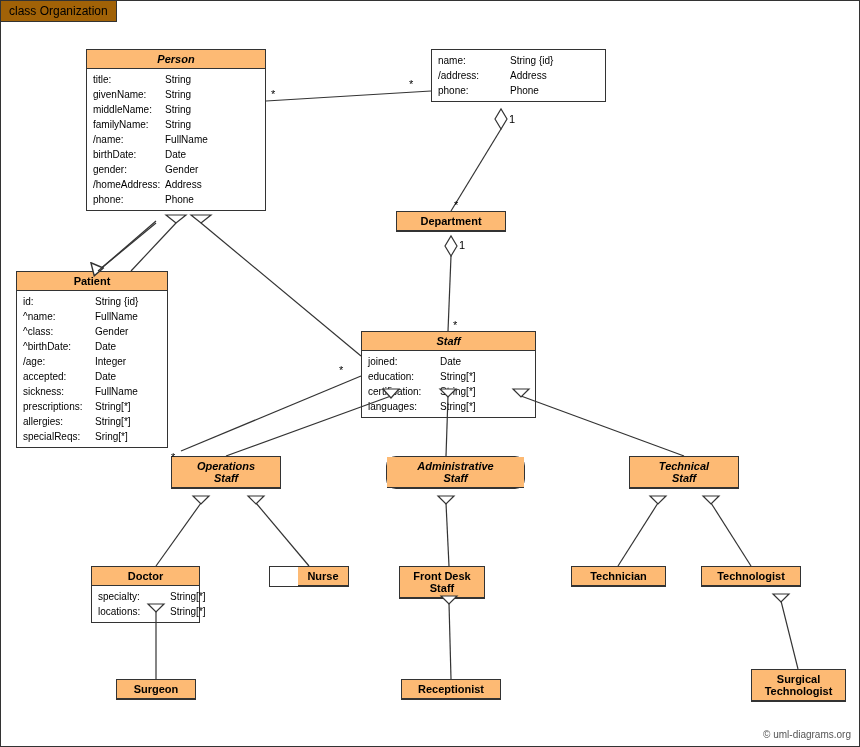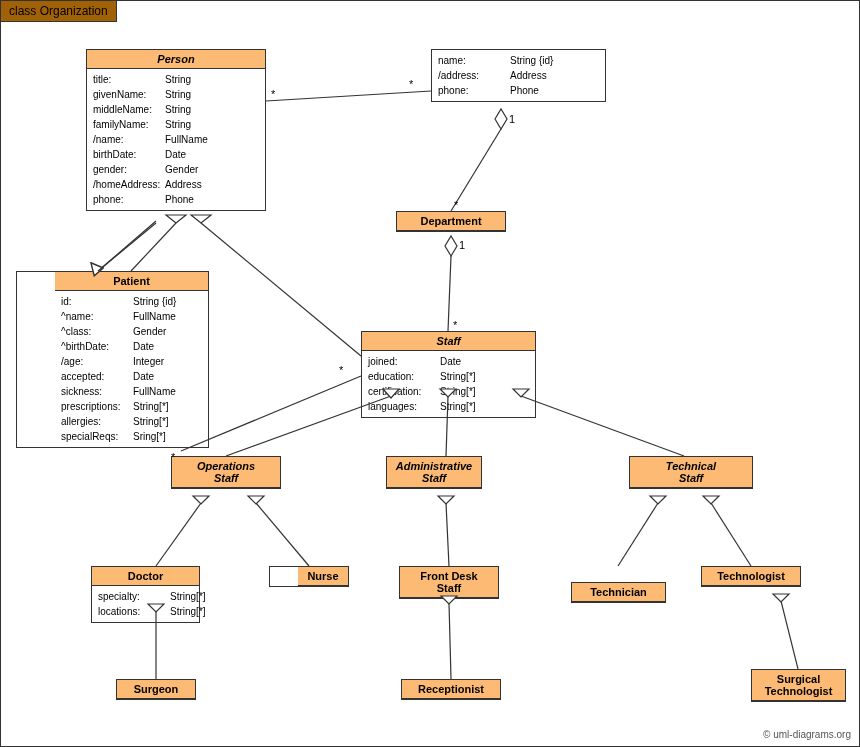--- a/index.html
+++ b/index.html
@@ -131,21 +131,21 @@
           <span class="attr-name">/address:</span>
           <span class="attr-type">Address</span>
         </div>
       <div class="attr-row">
           <span class="attr-name">phone:</span>
           <span class="attr-type">Phone</span>
         </div>
     </div>
   </div>
 
-  <div class="uml-class" style="left:15px; top:270px; width:193px;padding-left:38px;">
+  <div class="uml-class" style="left:15px; top:270px; width:152px;">
     <div class="class-name">Patient</div>
     <div class="class-attrs">
       <div class="attr-row">
           <span class="attr-name">id:</span>
           <span class="attr-type">String {id}</span>
         </div>
       <div class="attr-row">
           <span class="attr-name">^name:</span>
           <span class="attr-type">FullName</span>
         </div>
@@ -208,26 +208,26 @@
           <span class="attr-type">String[*]</span>
         </div>
     </div>
   </div>
 
   <div class="uml-class" style="left:170px; top:455px; width:110px;">
     <div class="class-name italic" style="white-space: pre-line;">Operations
 Staff</div>
   </div>
 
-  <div class="uml-class" style="left:385px; top:455px; width:96px;">
+  <div class="uml-class" style="left:385px; top:455px; width:139px;border-radius:10px;">
     <div class="class-name italic" style="white-space: pre-line;">Administrative
 Staff</div>
   </div>
 
-  <div class="uml-class" style="left:628px; top:455px; width:124px;">
+  <div class="uml-class" style="left:628px; top:455px; width:110px;">
     <div class="class-name italic" style="white-space: pre-line;">Technical
 Staff</div>
   </div>
 
   <div class="uml-class" style="left:90px; top:565px; width:109px;">
     <div class="class-name">Doctor</div>
     <div class="class-attrs">
       <div class="attr-row">
           <span class="attr-name">specialty:</span>
           <span class="attr-type">String[*]</span>
@@ -236,26 +236,26 @@
           <span class="attr-name">locations:</span>
           <span class="attr-type">String[*]</span>
         </div>
     </div>
   </div>
 
   <div class="uml-class" style="left:268px; top:565px; width:80px;padding-left:28px;">
     <div class="class-name">Nurse</div>
   </div>
 
-  <div class="uml-class" style="left:398px; top:565px; width:100px;">
+  <div class="uml-class" style="left:398px; top:565px; width:86px;">
     <div class="class-name" style="white-space: pre-line;">Front Desk
 Staff</div>
   </div>
 
-  <div class="uml-class" style="left:570px; top:565px; width:95px;margin-top:16px;">
+  <div class="uml-class" style="left:570px; top:565px; width:95px;">
     <div class="class-name">Technician</div>
   </div>
 
   <div class="uml-class" style="left:700px; top:565px; width:100px;">
     <div class="class-name">Technologist</div>
   </div>
 
   <div class="uml-class" style="left:115px; top:678px; width:80px;">
     <div class="class-name">Surgeon</div>
   </div>

